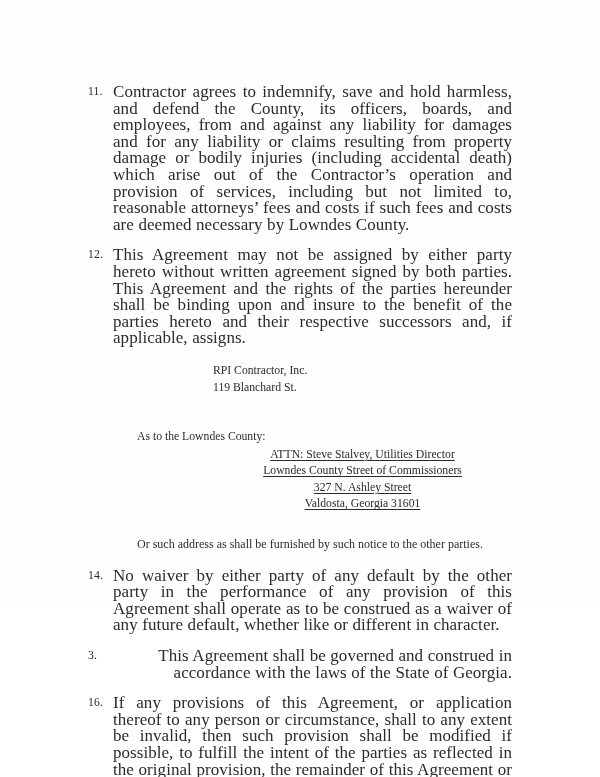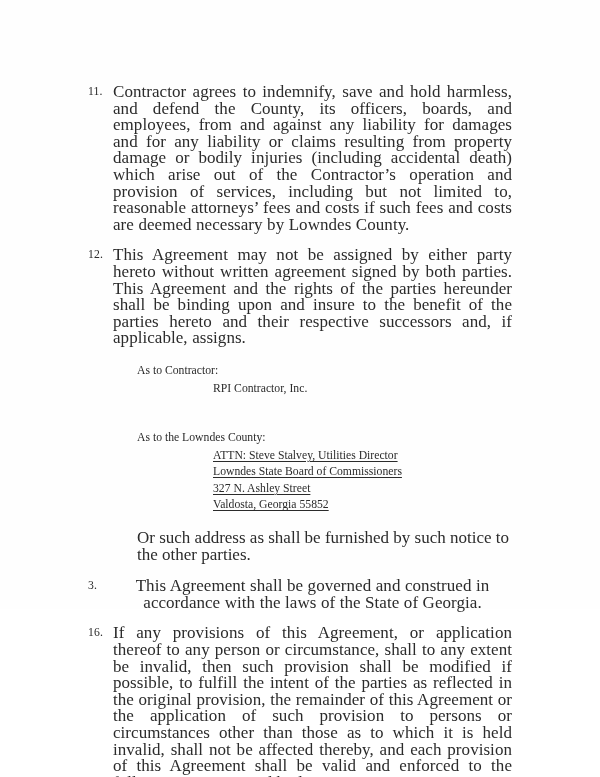--- a/index.html
+++ b/index.html
@@ -47,21 +47,21 @@
   .clause-body {
     flex: 1 1 auto;
     font-size: 17px;
     line-height: 16.6px;
     text-align: justify;
     text-justify: inter-word;
     letter-spacing: 0.05px;
     word-spacing: 0.2px;
   }
   .clause-body.ragged {
-    text-align: center;
+    text-align: right;
   }
 
   
   .notice-block {
     margin-top: 16px;
     margin-bottom: 4px;
   }
   .notice-label {
     margin-left: 49px;
     font-size: 11.7px;
@@ -73,29 +73,30 @@
   }
   .addr-line {
     font-size: 11.7px;
     line-height: 16.6px;
     white-space: pre;
   }
   .addr-line.underline {
     text-decoration: underline;
     text-underline-offset: 1.5px;
     text-decoration-thickness: from-font;
+    text-align: center;
   }
 
   .spacer-sm { height: 13px; }
 
   .closing-note {
     margin-left: 49px;
-    margin-top: 16px;
+    margin-top: 23px;
     margin-bottom: 15px;
-    font-size: 17px;
+    font-size: 12px;
     line-height: 16.6px;
   }
 </style>
 </head>
 <body>
 
 <div class="page">
   <div class="content">
 
     <div class="clause">
@@ -103,40 +104,44 @@
       <div class="clause-body">Contractor agrees to indemnify, save and hold harmless, and defend the County, its officers, boards, and employees, from and against any liability for damages and for any liability or claims resulting from property damage or bodily injuries (including accidental death) which arise out of the Contractor’s operation and provision of services, including but not limited to, reasonable attorneys’ fees and costs if such fees and costs are deemed necessary by Lowndes County.</div>
     </div>
 
     <div class="clause">
       <div class="clause-num">12.</div>
       <div class="clause-body">This Agreement may not be assigned by either party hereto without written agreement signed by both parties.  This Agreement and the rights of the parties hereunder shall be binding upon and insure to the benefit of the parties hereto and their respective successors and, if applicable, assigns.</div>
     </div>
 
 
     <div class="notice-block">
-      <div class="notice-label">As to Contractor:</div>
       <div class="addr-lines">
         <div class="addr-line">RPI Contractor, Inc.</div>
+        <div class="addr-line">119 Blanchard St.</div>
       </div>
     </div>
 
     <div class="spacer-sm"></div>
 
     <div class="notice-block">
       <div class="notice-label">As to the Lowndes County:</div>
       <div class="addr-lines">
         <div class="addr-line underline">ATTN: Steve Stalvey, Utilities Director</div>
-        <div class="addr-line underline">Lowndes State Board of Commissioners</div>
+        <div class="addr-line underline">Lowndes County Street of Commissioners</div>
         <div class="addr-line underline">327 N. Ashley Street</div>
-        <div class="addr-line underline">Valdosta, Georgia 55852</div>
+        <div class="addr-line underline">Valdosta, Georgia 31601</div>
       </div>
     </div>
 
     <div class="closing-note">Or such address as shall be furnished by such notice to the other parties.</div>
 
+    <div class="clause">
+      <div class="clause-num">14.</div>
+      <div class="clause-body">No waiver by either party of any default by the other party in the performance of any provision of this Agreement shall operate as to be construed as a waiver of any future default, whether like or different in character.</div>
+    </div>
 
     <div class="clause">
       <div class="clause-num">3.</div>
       <div class="clause-body ragged">This Agreement shall be governed and construed in accordance with the laws of the State of Georgia.</div>
     </div>
 
     <div class="clause">
       <div class="clause-num">16.</div>
       <div class="clause-body">If any provisions of this Agreement, or application thereof to any person or circumstance, shall to any extent be invalid, then such provision shall be modified if possible, to fulfill the intent of the parties as reflected in the original provision, the remainder of this Agreement or the application of such provision to persons or circumstances other than those as to which it is held invalid, shall not be affected thereby, and each provision of this Agreement shall be valid and enforced to the fullest extent permitted by law.</div>
     </div>

